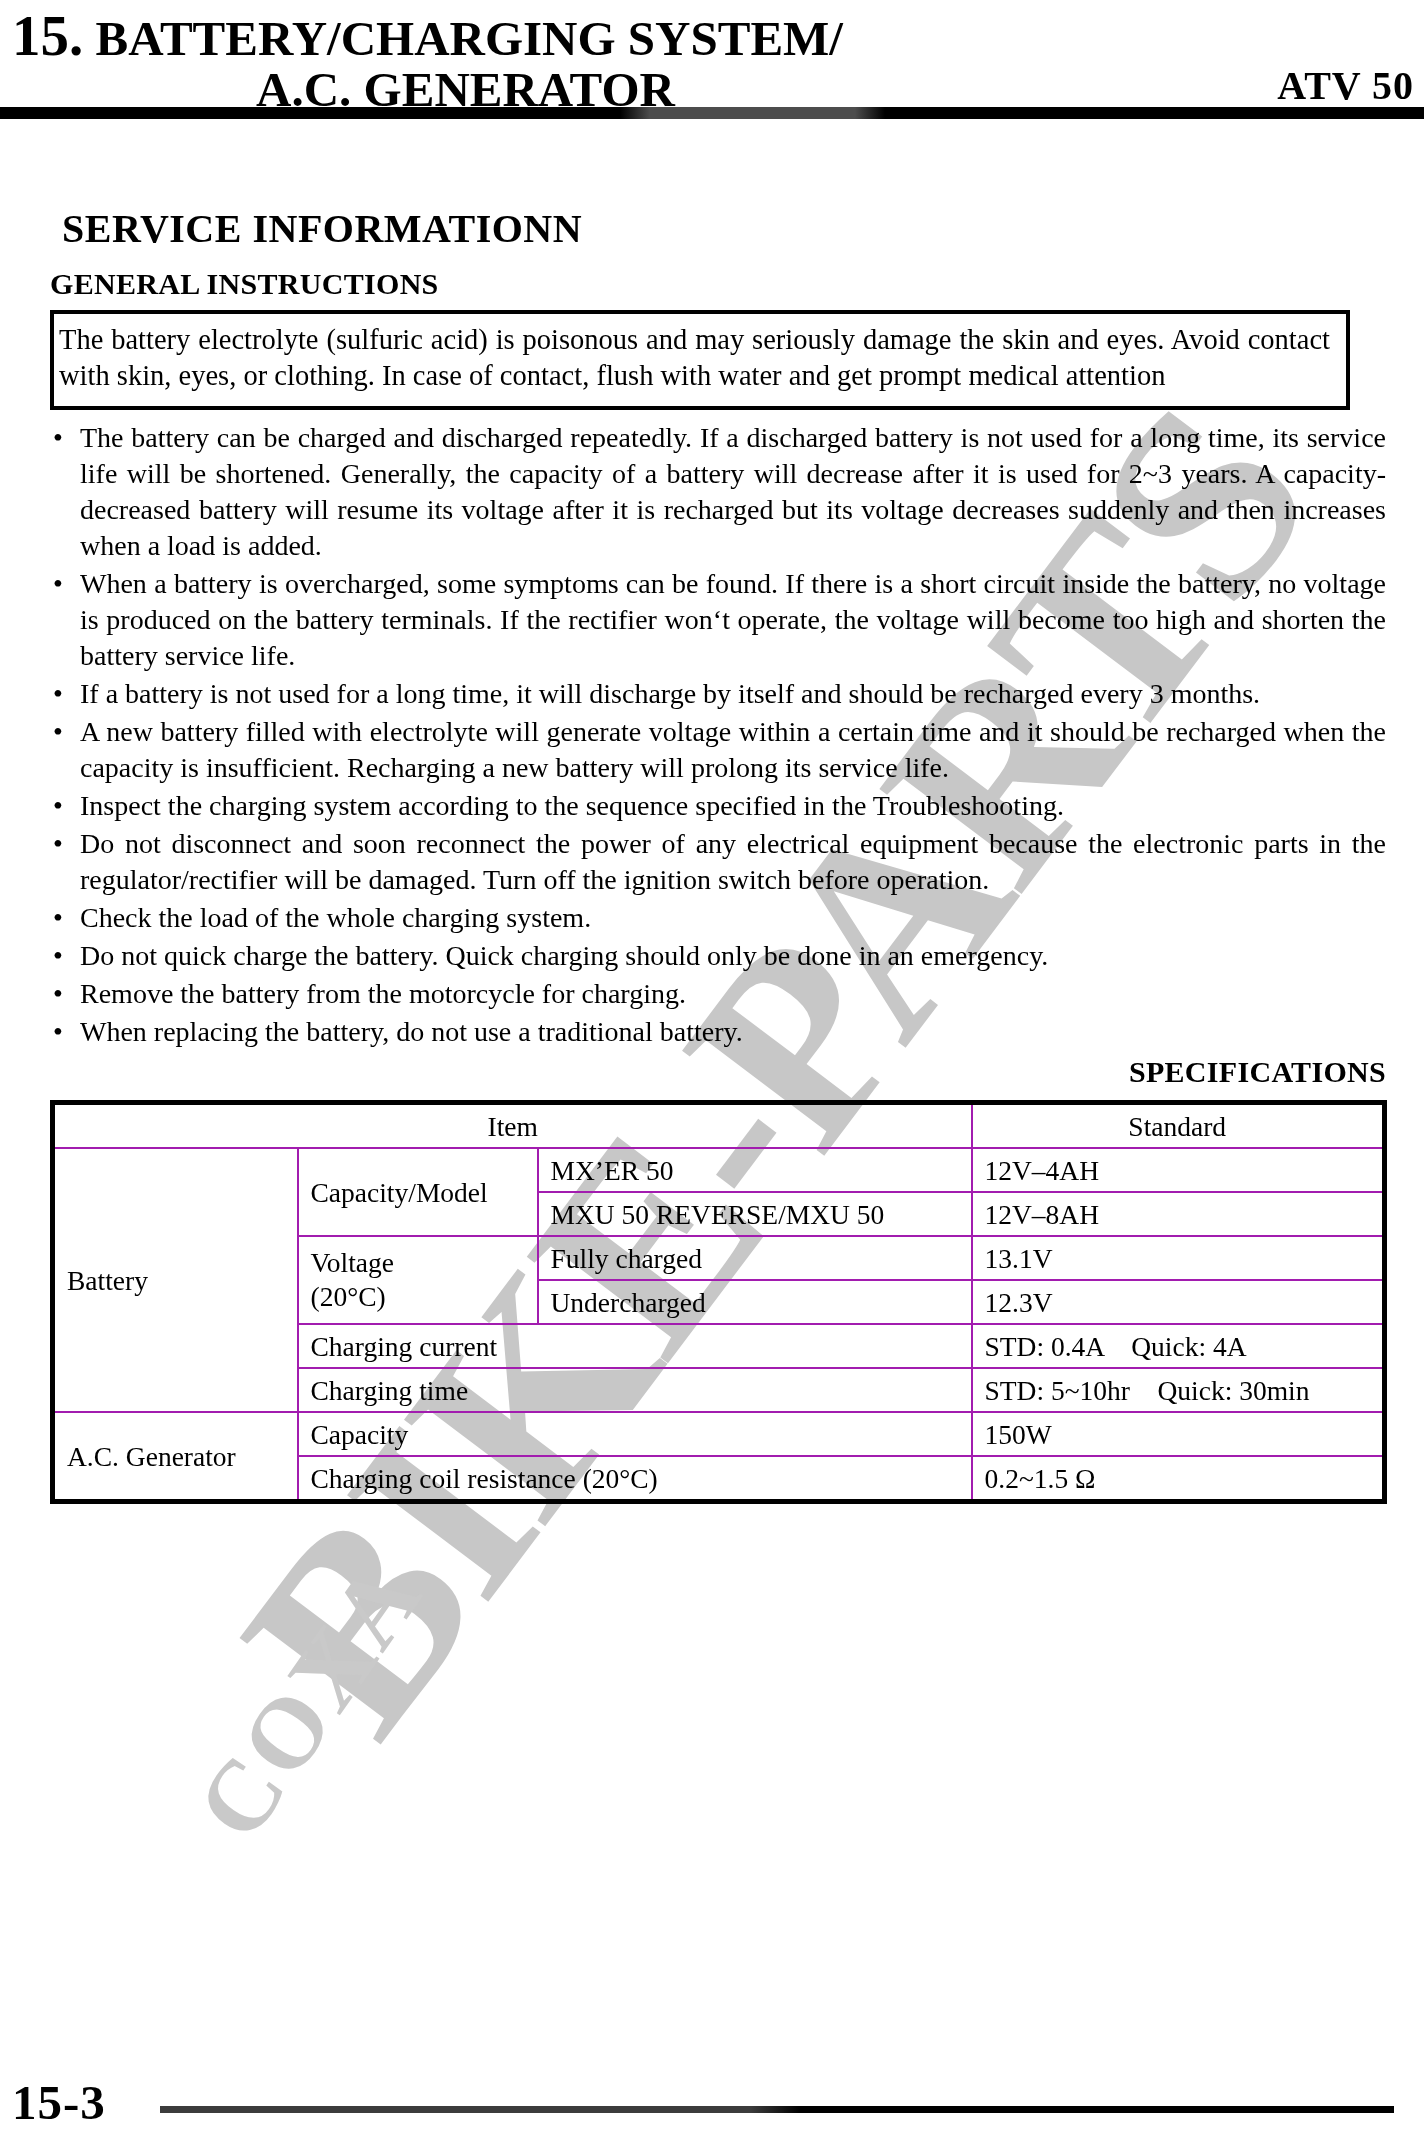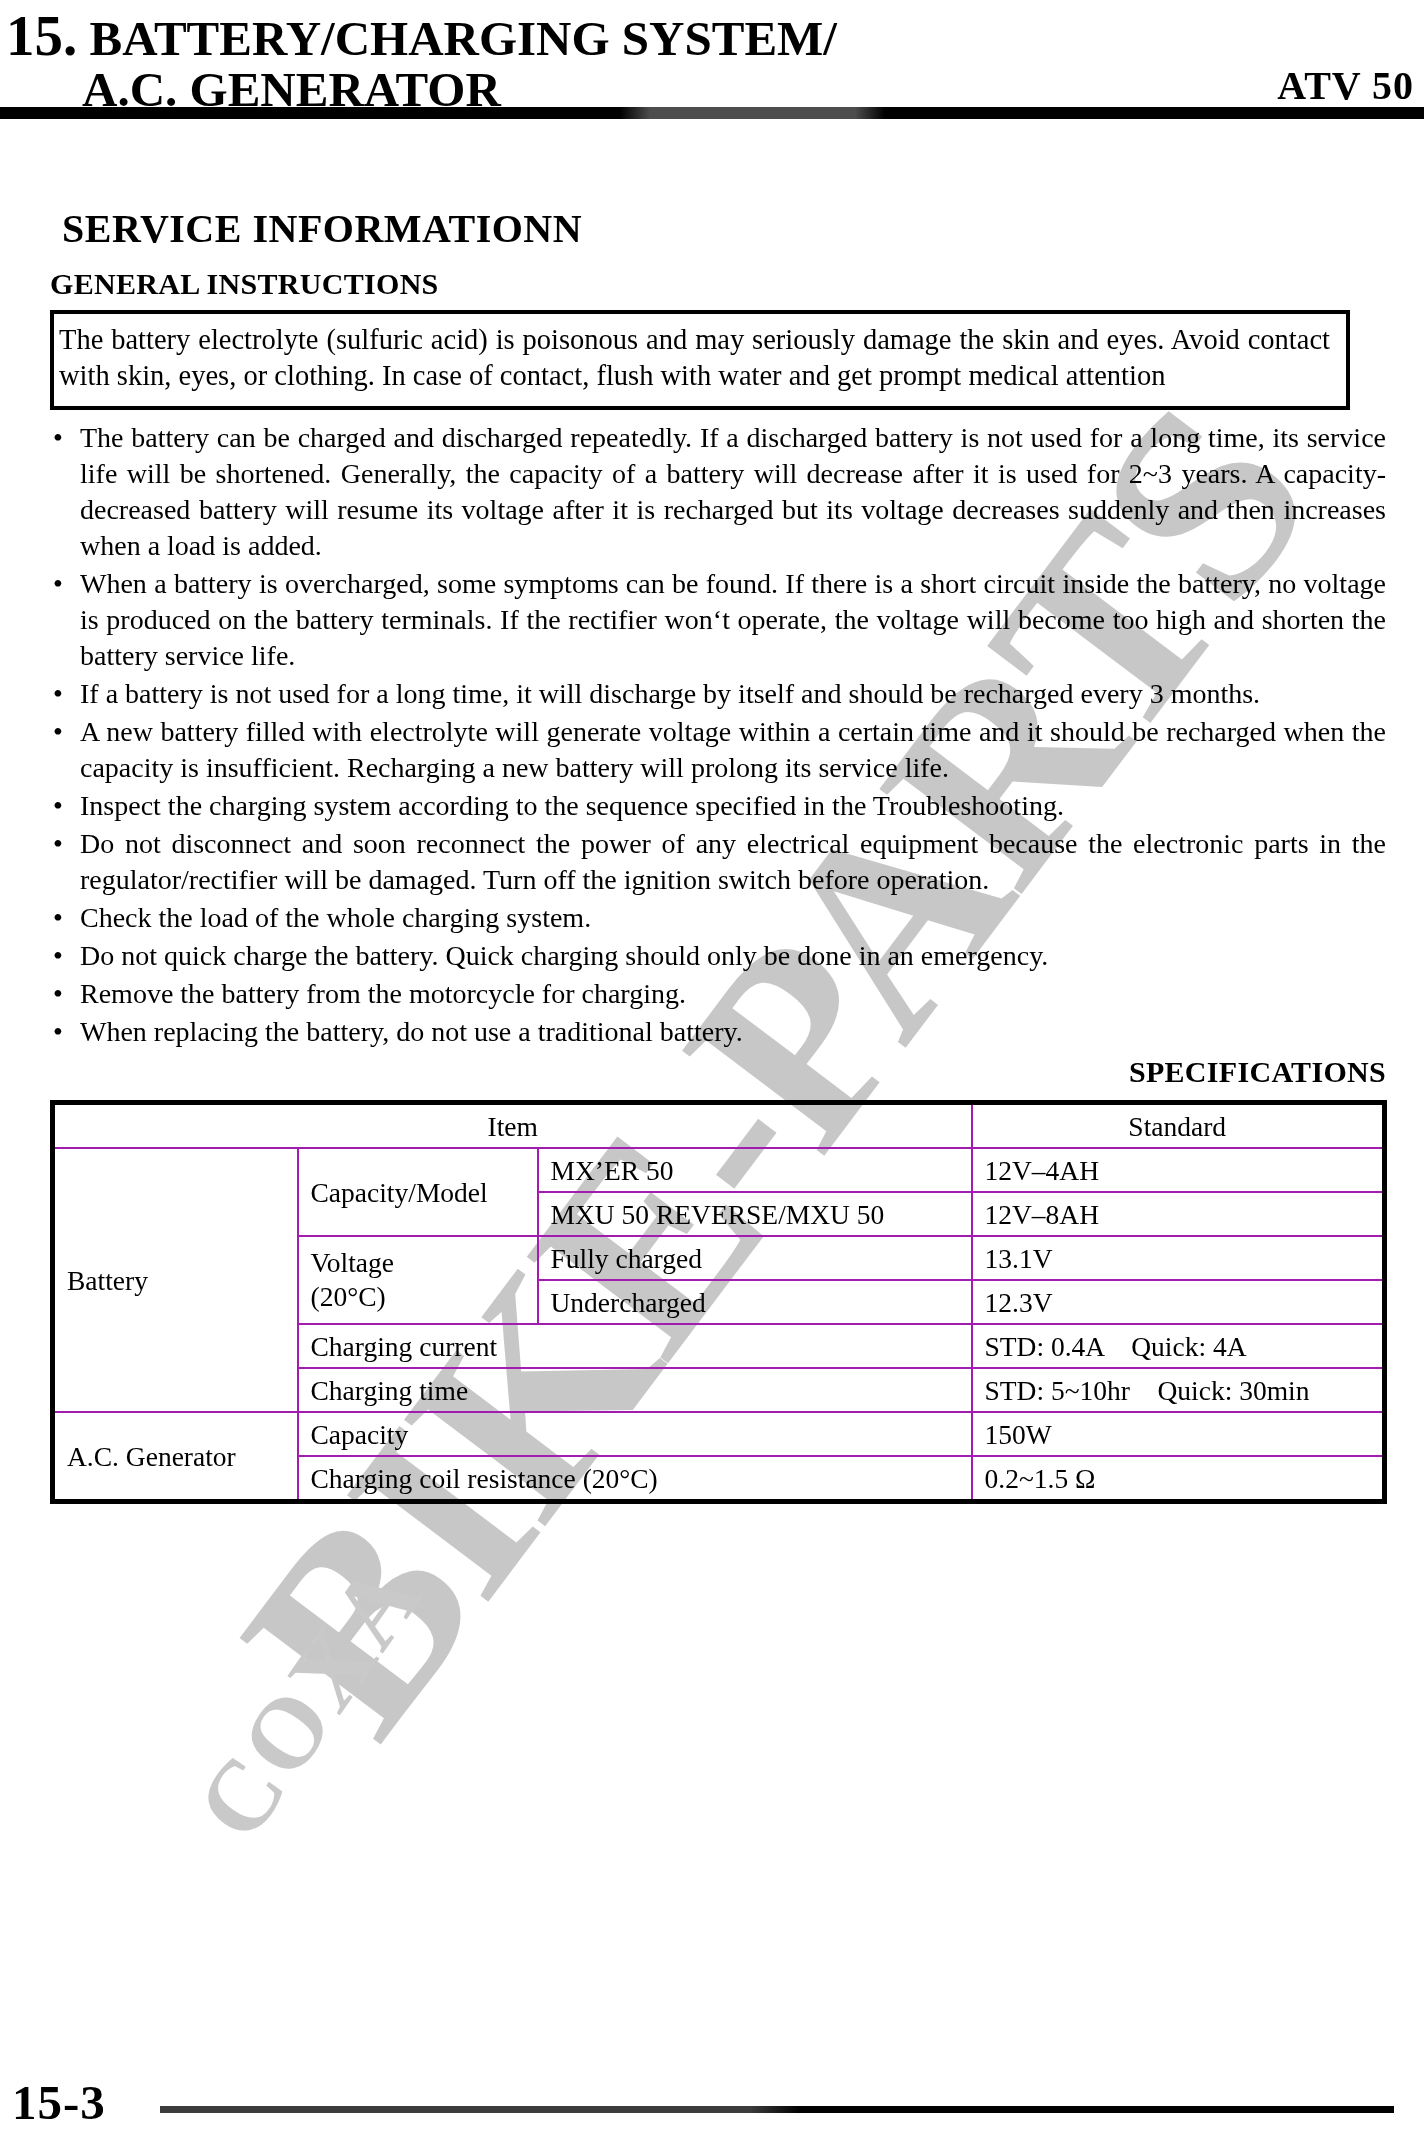--- a/index.html
+++ b/index.html
@@ -15,21 +15,21 @@
     font-size:270px; font-weight:bold; letter-spacing:-6px;
     color:#c7c7c7; white-space:nowrap; line-height:1;
   }
   .wm-small {
     position:absolute; left:310px; top:1700px; z-index:0;
     transform:translate(-50%,-50%) rotate(-55deg);
     font-size:100px; font-weight:bold; letter-spacing:4px;
     color:#c9c9c9; white-space:nowrap; line-height:1;
   }
   
-  .header-title { position:absolute; left:6px; top:6px; font-weight:bold; line-height:1.04; white-space:nowrap; }
+  .header-title { position:absolute; left:12px; top:6px; font-weight:bold; line-height:1.04; white-space:nowrap;text-align:center; }
   .header-title .num  { font-size:57px; }
   .header-title .t1   { font-size:49px; letter-spacing:0px; }
   .header-title .line2 { font-size:49px; padding-left:76px; }
   .brand { position:absolute; top:8px; right:10px; display:flex; align-items:center; }
   .brand svg { display:block; }
   .kymco-word {
     font-family:"Liberation Sans","DejaVu Sans",sans-serif;
     font-weight:bold; font-size:52px; letter-spacing:1px; margin-left:12px;
     transform:scaleY(1.02);
   }

